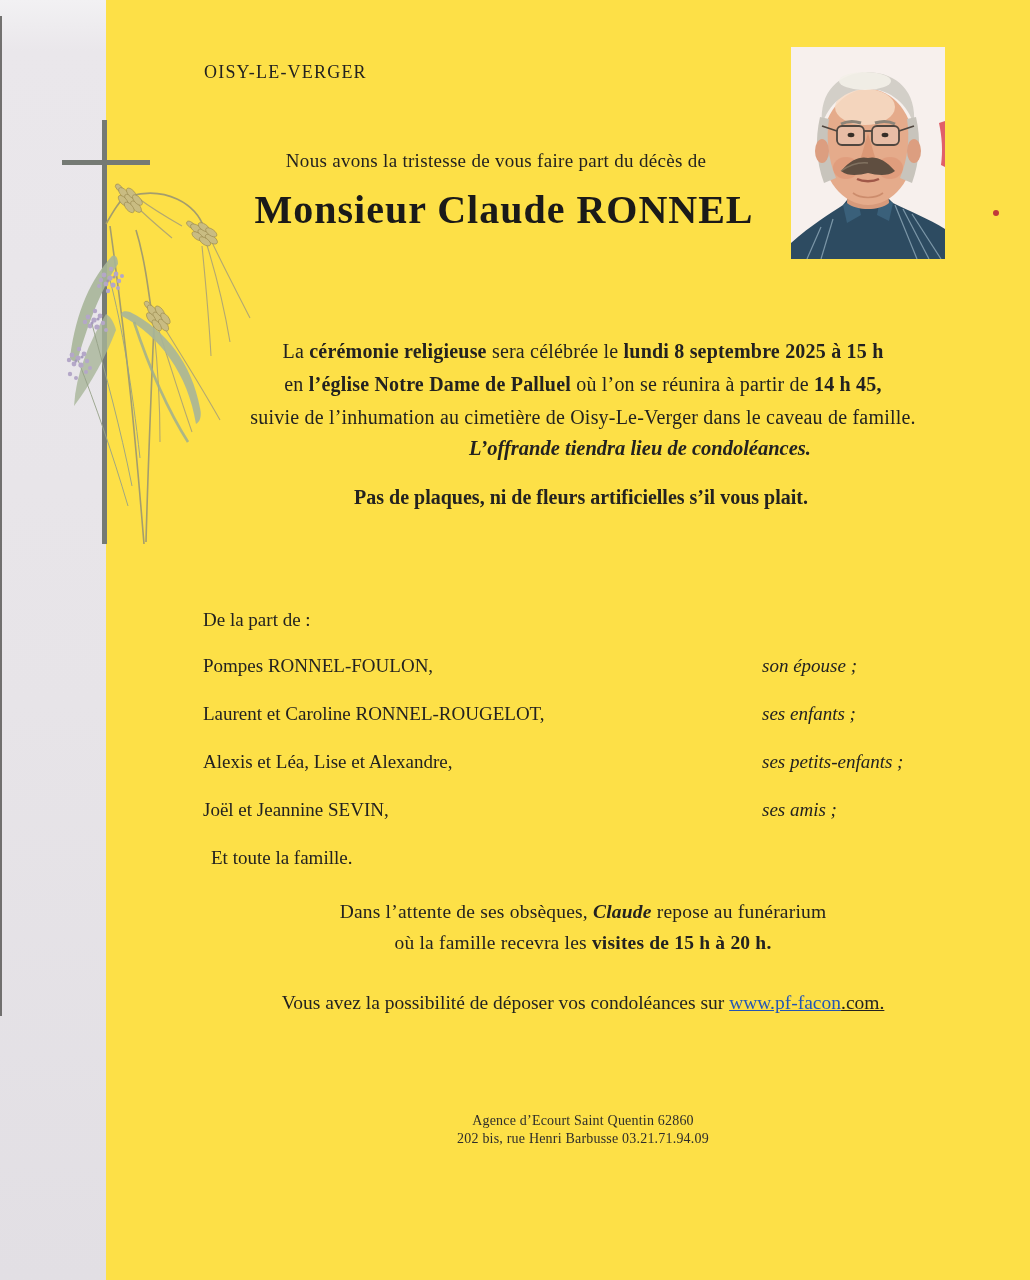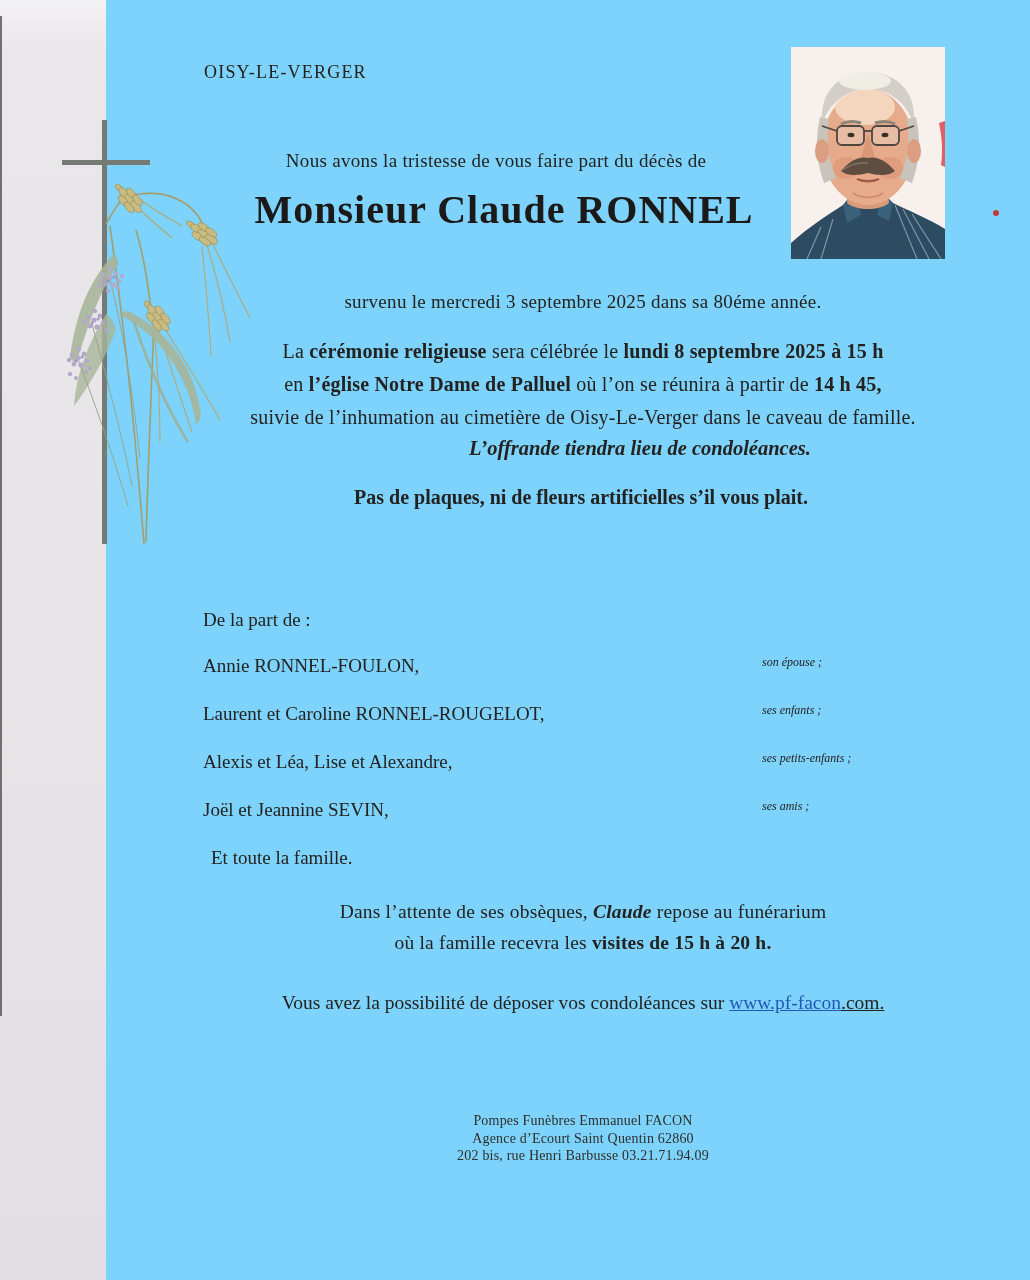--- a/index.html
+++ b/index.html
@@ -1,35 +1,35 @@
 <!DOCTYPE html>
 <html><head>
 <meta charset="utf-8">
 <style>
   html,body{margin:0;padding:0;background:#888;}
-  .scan{position:relative;width:1030px;height:1280px;background:#7dd3fc;overflow:hidden;
+  .scan{position:relative;width:1030px;height:1280px;background:#fde047;overflow:hidden;
         font-family:"Liberation Serif",serif;color:#232220;}
   
   .left-strip{position:absolute;left:0;top:0;width:106px;height:1280px;
       background:linear-gradient(180deg,#f2f1f3 0%,#eae7eb 4%,#e7e4e8 55%,#e2dfe4 100%);}
   .edge-hairline{position:absolute;left:0;top:16px;width:2px;height:1000px;background:#4a4846;opacity:.75;}
   
   .abs{position:absolute;}
   .center{text-align:center;}
   .city{left:204px;top:62px;font-size:18px;letter-spacing:1.2px;}
   .intro{left:146px;top:150px;width:700px;font-size:19px;letter-spacing:.3px;}
   .deceased{left:154px;top:186px;width:700px;font-size:40px;font-weight:bold;letter-spacing:1px;color:#1b1a19;}
   .survenu{left:183px;top:291px;width:800px;font-size:19px;letter-spacing:.3px;}
   .ceremony{left:183px;top:335px;width:800px;font-size:20px;line-height:33px;letter-spacing:.2px;}
   .offrande{left:240px;top:437px;width:800px;font-size:20.5px;font-weight:bold;font-style:italic;}
   .plaques{left:181px;top:486px;width:800px;font-size:20px;font-weight:bold;}
   .depart{left:203px;top:609px;font-size:19px;text-align:center;}
   .fam-row{left:0;width:1030px;font-size:19px;}
   .fam-row .name{position:absolute;left:203px;white-space:nowrap;}
-  .fam-row .relation{position:absolute;left:762px;font-style:italic;font-size:12px;white-space:nowrap;}
+  .fam-row .relation{position:absolute;left:762px;font-style:italic;font-size:19px;white-space:nowrap;}
   .closing{left:211px;top:847px;font-size:19px;}
   .obseques{left:183px;top:896px;width:800px;font-size:19.5px;line-height:31px;letter-spacing:.2px;}
   .condoleances{left:183px;top:992px;width:800px;font-size:19.5px;}
   .condoleances a{color:#2456b5;text-decoration:underline;}
   .condoleances .suffix{color:#232220;text-decoration:underline;}
   .footer{left:183px;top:1112px;width:800px;font-size:14px;line-height:17.5px;color:#2e2d2b;letter-spacing:.2px;}
   b{font-weight:bold;}
   .red-dot{position:absolute;left:993px;top:210px;width:6px;height:6px;border-radius:50%;background:#c13a3a;}
   .decoration{position:absolute;left:48px;top:106px;width:224px;height:448px;}
   .photo{position:absolute;left:791px;top:47px;width:154px;height:212px;}
@@ -207,36 +207,35 @@
   </svg>
 
   <div class="red-dot"></div>
 
   <div class="abs city">OISY-LE-VERGER</div>
 
   <div class="abs deceased center">Monsieur Claude RONNEL</div>
 
   <div class="abs intro center">Nous avons la tristesse de vous faire part du décès de</div>
 
-  <div class="abs survenu center">survenu le mercredi 3 septembre 2025 dans sa 80éme année.</div>
 
   <div class="abs ceremony center">
     <div><span>La </span><b>cérémonie religieuse</b><span> sera célébrée le </span><b>lundi 8 septembre 2025 à 15 h</b></div>
     <div><span>en </span><b>l’église Notre Dame de Palluel</b><span> où l’on se réunira à partir de </span><b>14 h 45,</b></div>
     <div>suivie de l’inhumation au cimetière de Oisy-Le-Verger dans le caveau de famille.</div>
   </div>
 
   <div class="abs offrande center">L’offrande tiendra lieu de condoléances.</div>
 
   <div class="abs plaques center">Pas de plaques, ni de fleurs artificielles s’il vous plait.</div>
 
   <div class="abs depart">De la part de :</div>
 
   <div class="abs fam-row" style="top:655px">
-    <span class="name">Annie RONNEL-FOULON,</span>
+    <span class="name">Pompes RONNEL-FOULON,</span>
     <span class="relation">son épouse ;</span>
   </div>
   <div class="abs fam-row" style="top:703px">
     <span class="name">Laurent et Caroline RONNEL-ROUGELOT,</span>
     <span class="relation">ses enfants ;</span>
   </div>
   <div class="abs fam-row" style="top:751px">
     <span class="name">Alexis et Léa, Lise et Alexandre,</span>
     <span class="relation">ses petits-enfants ;</span>
   </div>
@@ -250,18 +249,17 @@
   <div class="abs obseques center">
     <div><span>Dans l’attente de ses obsèques, </span><b><i>Claude</i></b><span> repose au funérarium</span></div>
     <div><span>où la famille recevra les </span><b>visites de 15 h à 20 h.</b></div>
   </div>
 
   <div class="abs condoleances center">
     <span>Vous avez la possibilité de déposer vos condoléances sur </span><a href="#">www.pf-facon</a><span class="suffix">.com.</span>
   </div>
 
   <div class="abs footer center">
-    <div>Pompes Funèbres Emmanuel FACON</div>
     <div>Agence d’Ecourt Saint Quentin 62860</div>
     <div>202 bis, rue Henri Barbusse 03.21.71.94.09</div>
   </div>
 
 </div>
 
 </body></html>

